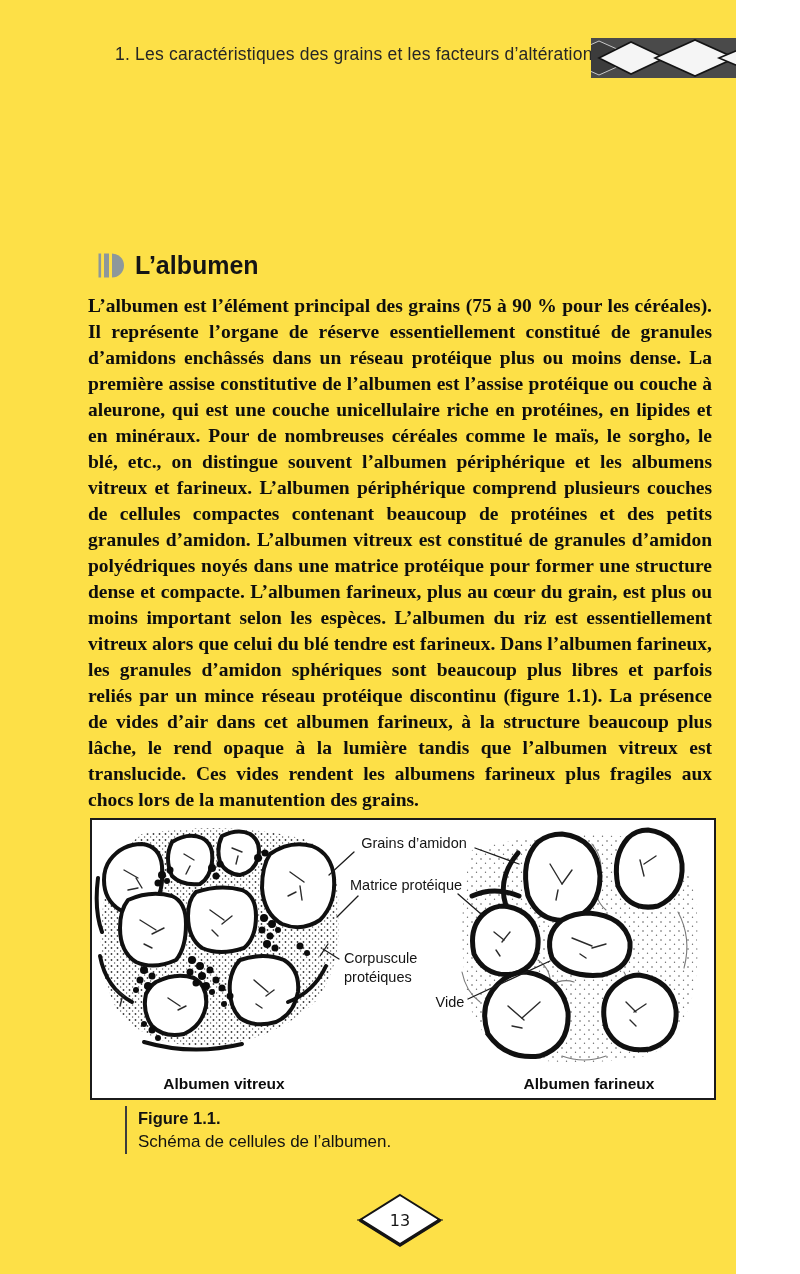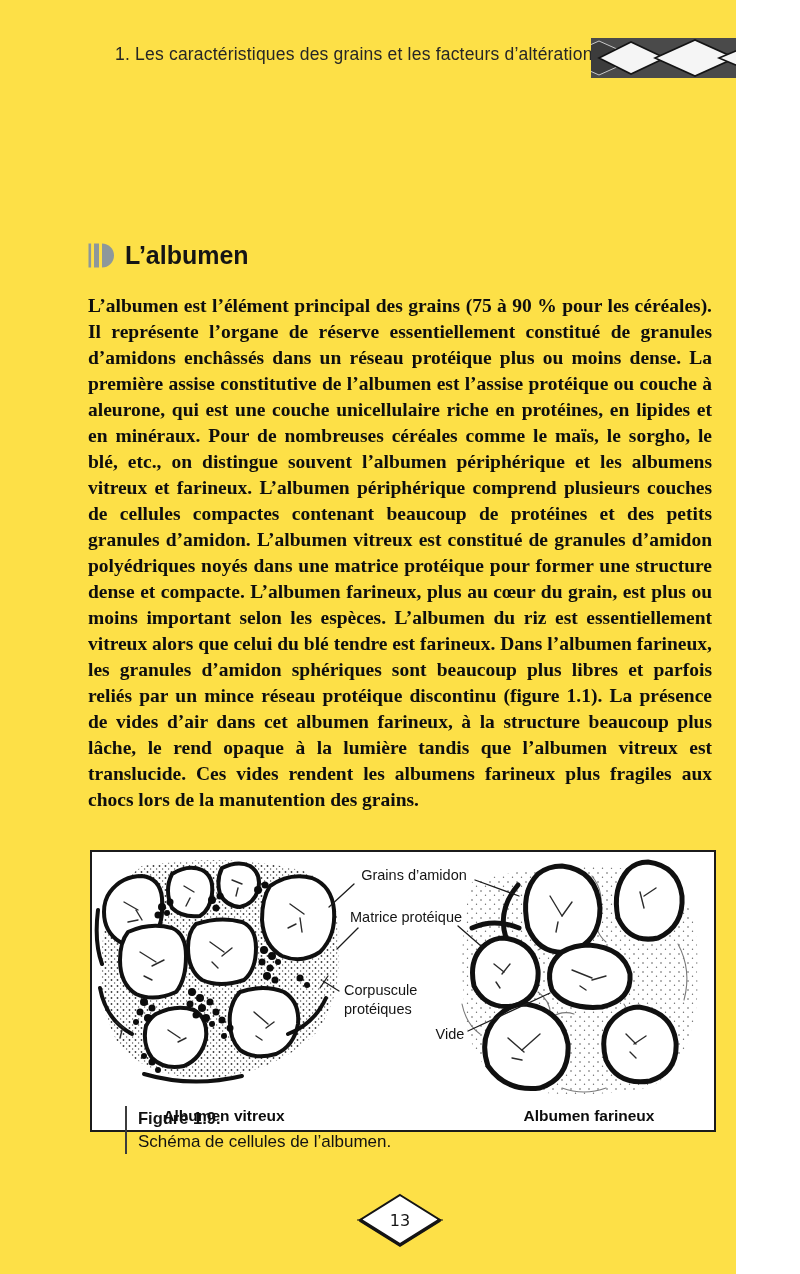--- a/index.html
+++ b/index.html
@@ -16,29 +16,29 @@
   .rh-band { position:absolute; right:0; top:38px; width:145px; height:40px; }
   
   .para {
     position:absolute; left:88px; width:624px; margin:0;
     font-size:19.5px; line-height:26px; text-align:justify; color:#0e0e0e;
   }
   .intro-para { top:106px; }
   .main-para  { top:293px;font-weight:bold; }
   
   .section-heading {
-    position:absolute; left:88px; top:241px; margin:0;
+    position:absolute; left:88px; top:241px; margin:10px;
     display:flex; align-items:center; gap:10px;
     font-family:"Liberation Sans", sans-serif; font-size:25px; font-weight:bold; color:#151515;
   }
   .heading-icon { width:27px; height:27px; display:block; }
   
   .figure-frame {
     position:absolute; left:90px; top:818px; width:626px; height:282px;
-    border:2px solid #1b1b1b; box-sizing:border-box; background:#ffffff;margin-top:32px;
+    border:2px solid #1b1b1b; box-sizing:border-box; background:#ffffff;
   }
   .diagram { width:100%; height:100%; display:block; }
   .cell  { fill:#ffffff; stroke:#101010; stroke-width:4; stroke-linejoin:round; }
   .cell2 { fill:#ffffff; stroke:#101010; stroke-width:5; stroke-linejoin:round; }
   .wallarc  { fill:none; stroke:#101010; stroke-width:4; stroke-linecap:round; }
   .wallarc2 { fill:none; stroke:#101010; stroke-width:5; stroke-linecap:round; }
   .crack { fill:none; stroke:#2b2b2b; stroke-width:1.4; stroke-linecap:round; }
   .voidline { fill:none; stroke:#7a7a7a; stroke-width:1.1; stroke-linecap:round; }
   .dot { fill:#0b0b0b; }
   .leader { fill:none; stroke:#1c1c1c; stroke-width:1.3; stroke-linecap:round; }
@@ -238,21 +238,21 @@
         <text class="lbl" x="252" y="143">Corpuscule</text>
         <text class="lbl" x="252" y="162">protéiques</text>
         <text class="lbl" x="358" y="187" text-anchor="middle">Vide</text>
         <text class="fig-title" x="132" y="269" text-anchor="middle">Albumen vitreux</text>
         <text class="fig-title" x="497" y="269" text-anchor="middle">Albumen farineux</text>
       </g>
     </svg>
   </div>
 
   <div class="fig-caption">
-    <div class="fig-caption-title">Figure 1.9.</div>
+    <div class="fig-caption-title">Figure 1.1.</div>
     <div class="fig-caption-text">Schéma de cellules de l’albumen.</div>
   </div>
 
   <svg class="folio" viewBox="0 0 86 56">
     <polygon points="43,3 83,28 43,53 3,28" fill="#ffffff" stroke="#141414" stroke-width="2"></polygon>
     <path d="M83,28 L43,53 L3,28" fill="none" stroke="#141414" stroke-width="3.5"></path>
     <path d="M0,28 L6,28 M80,28 L86,28" stroke="#141414" stroke-width="1"></path>
     <text class="folio-num" x="43" y="34" text-anchor="middle">13</text>
   </svg>
 

